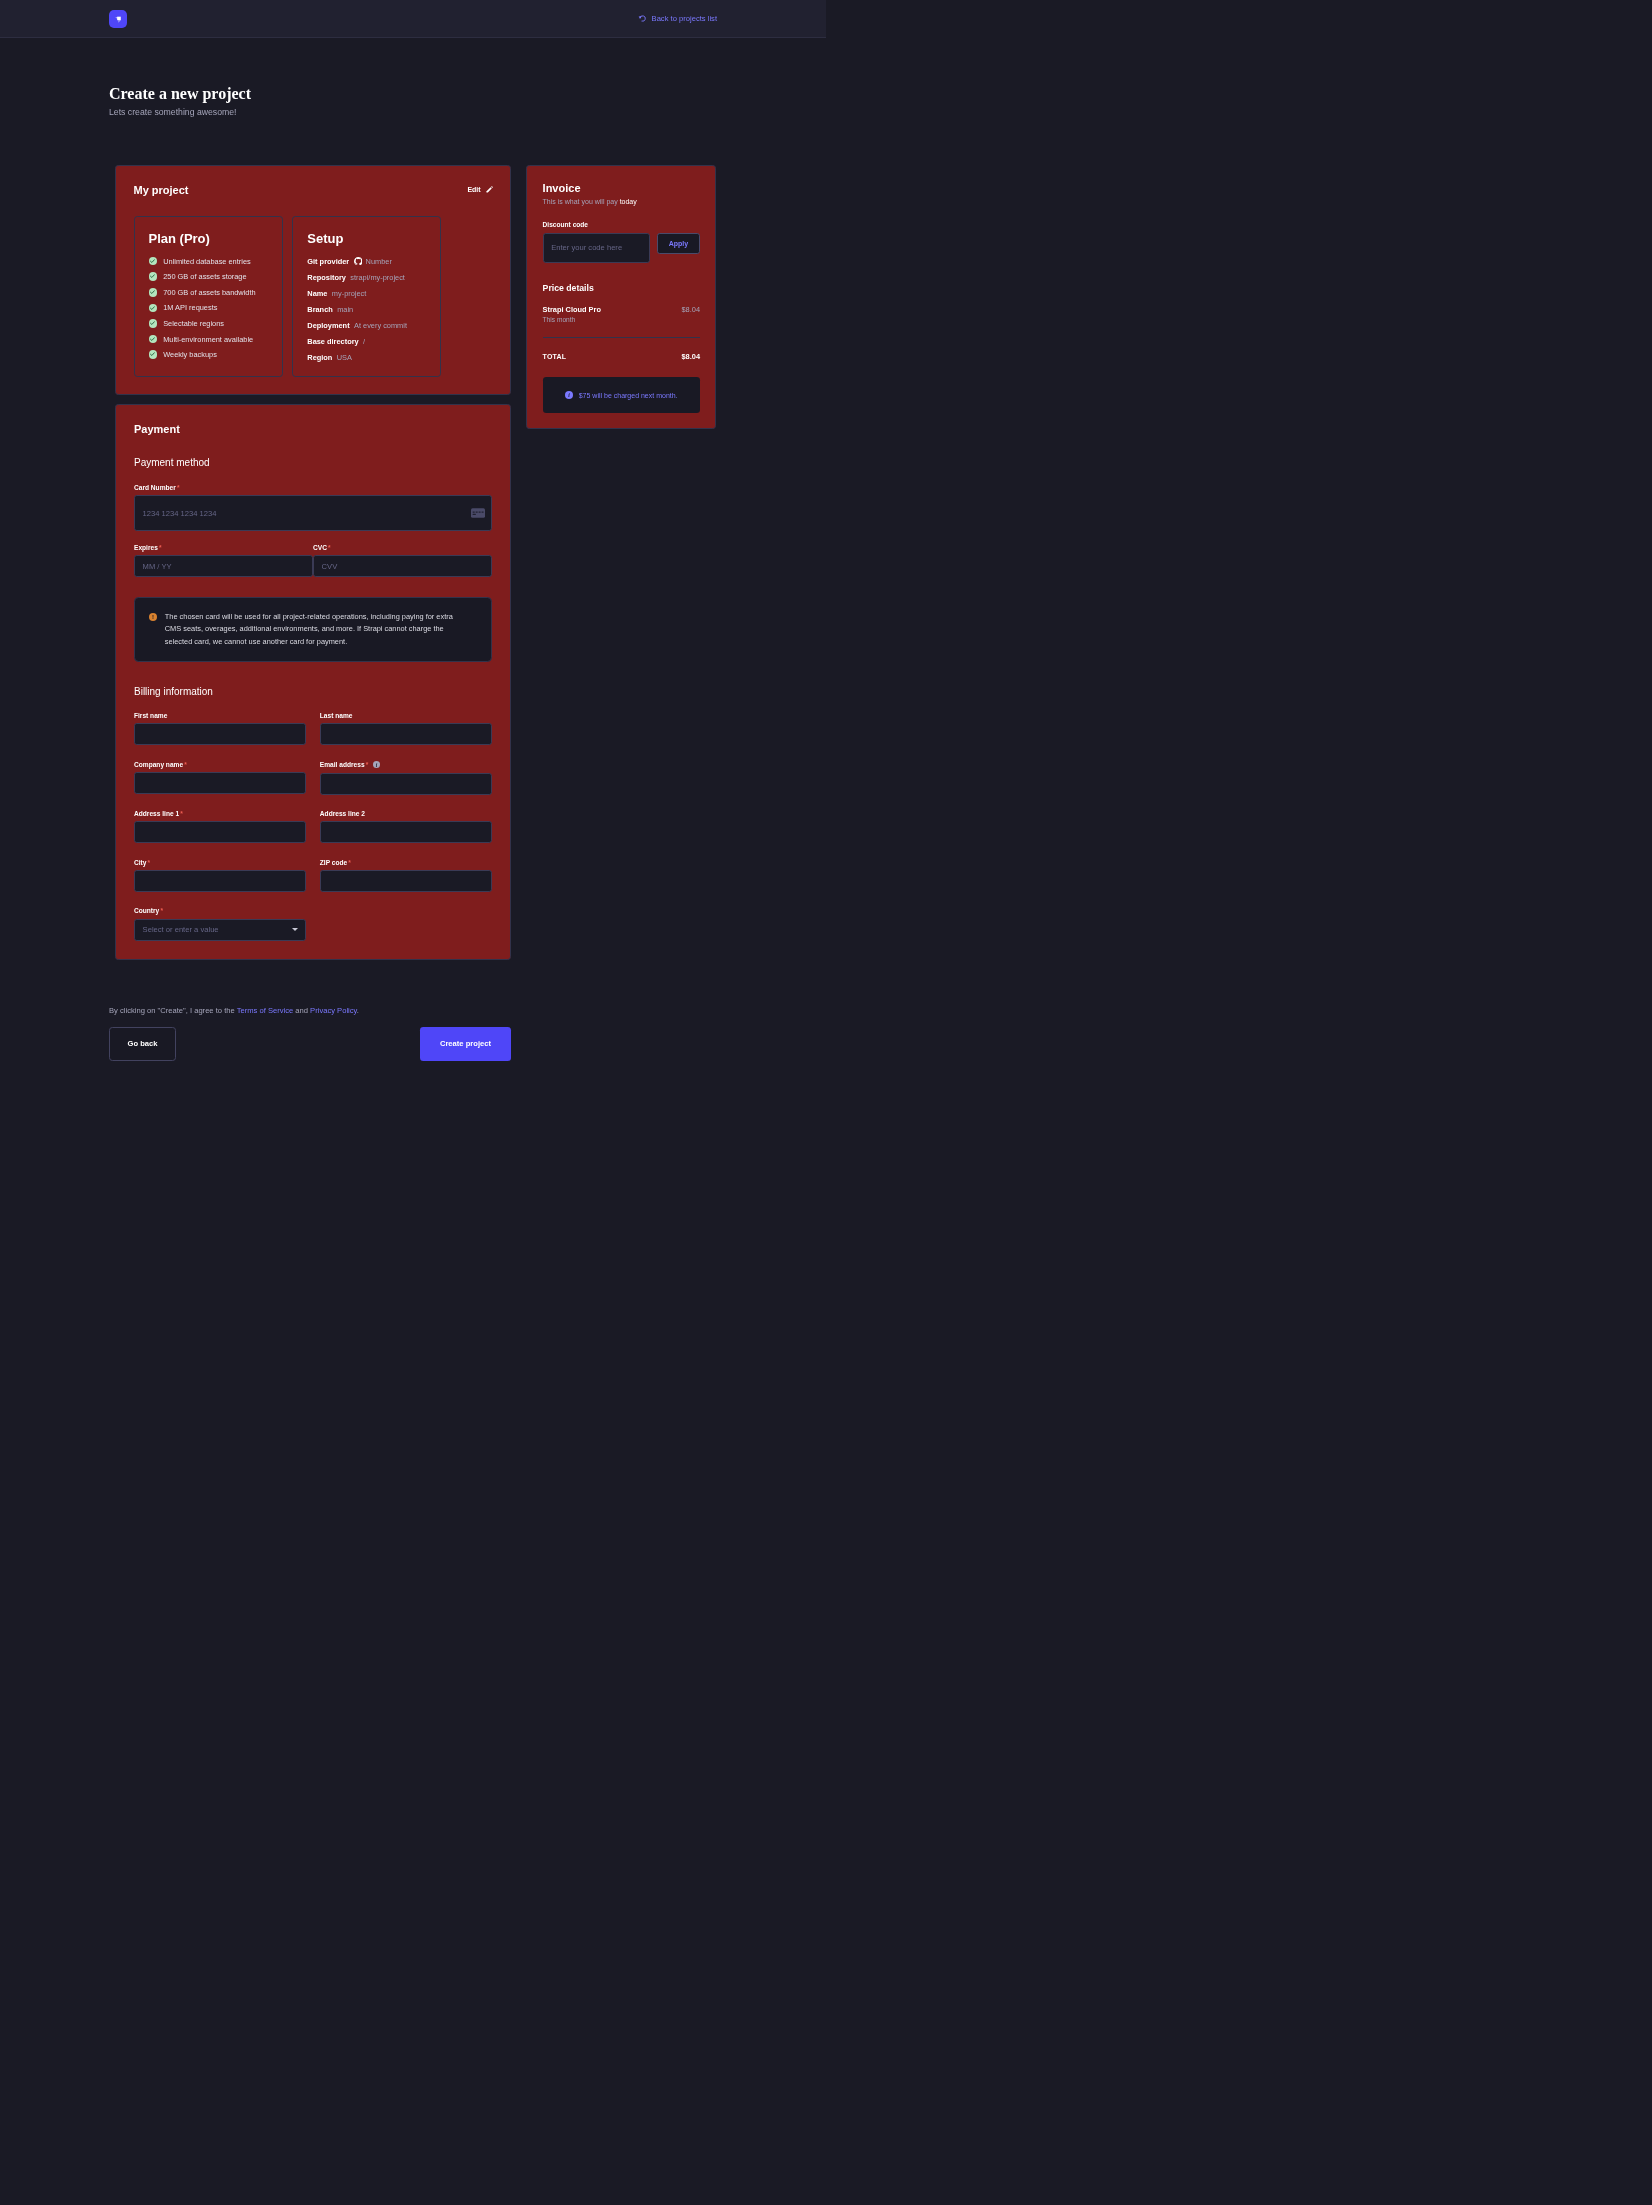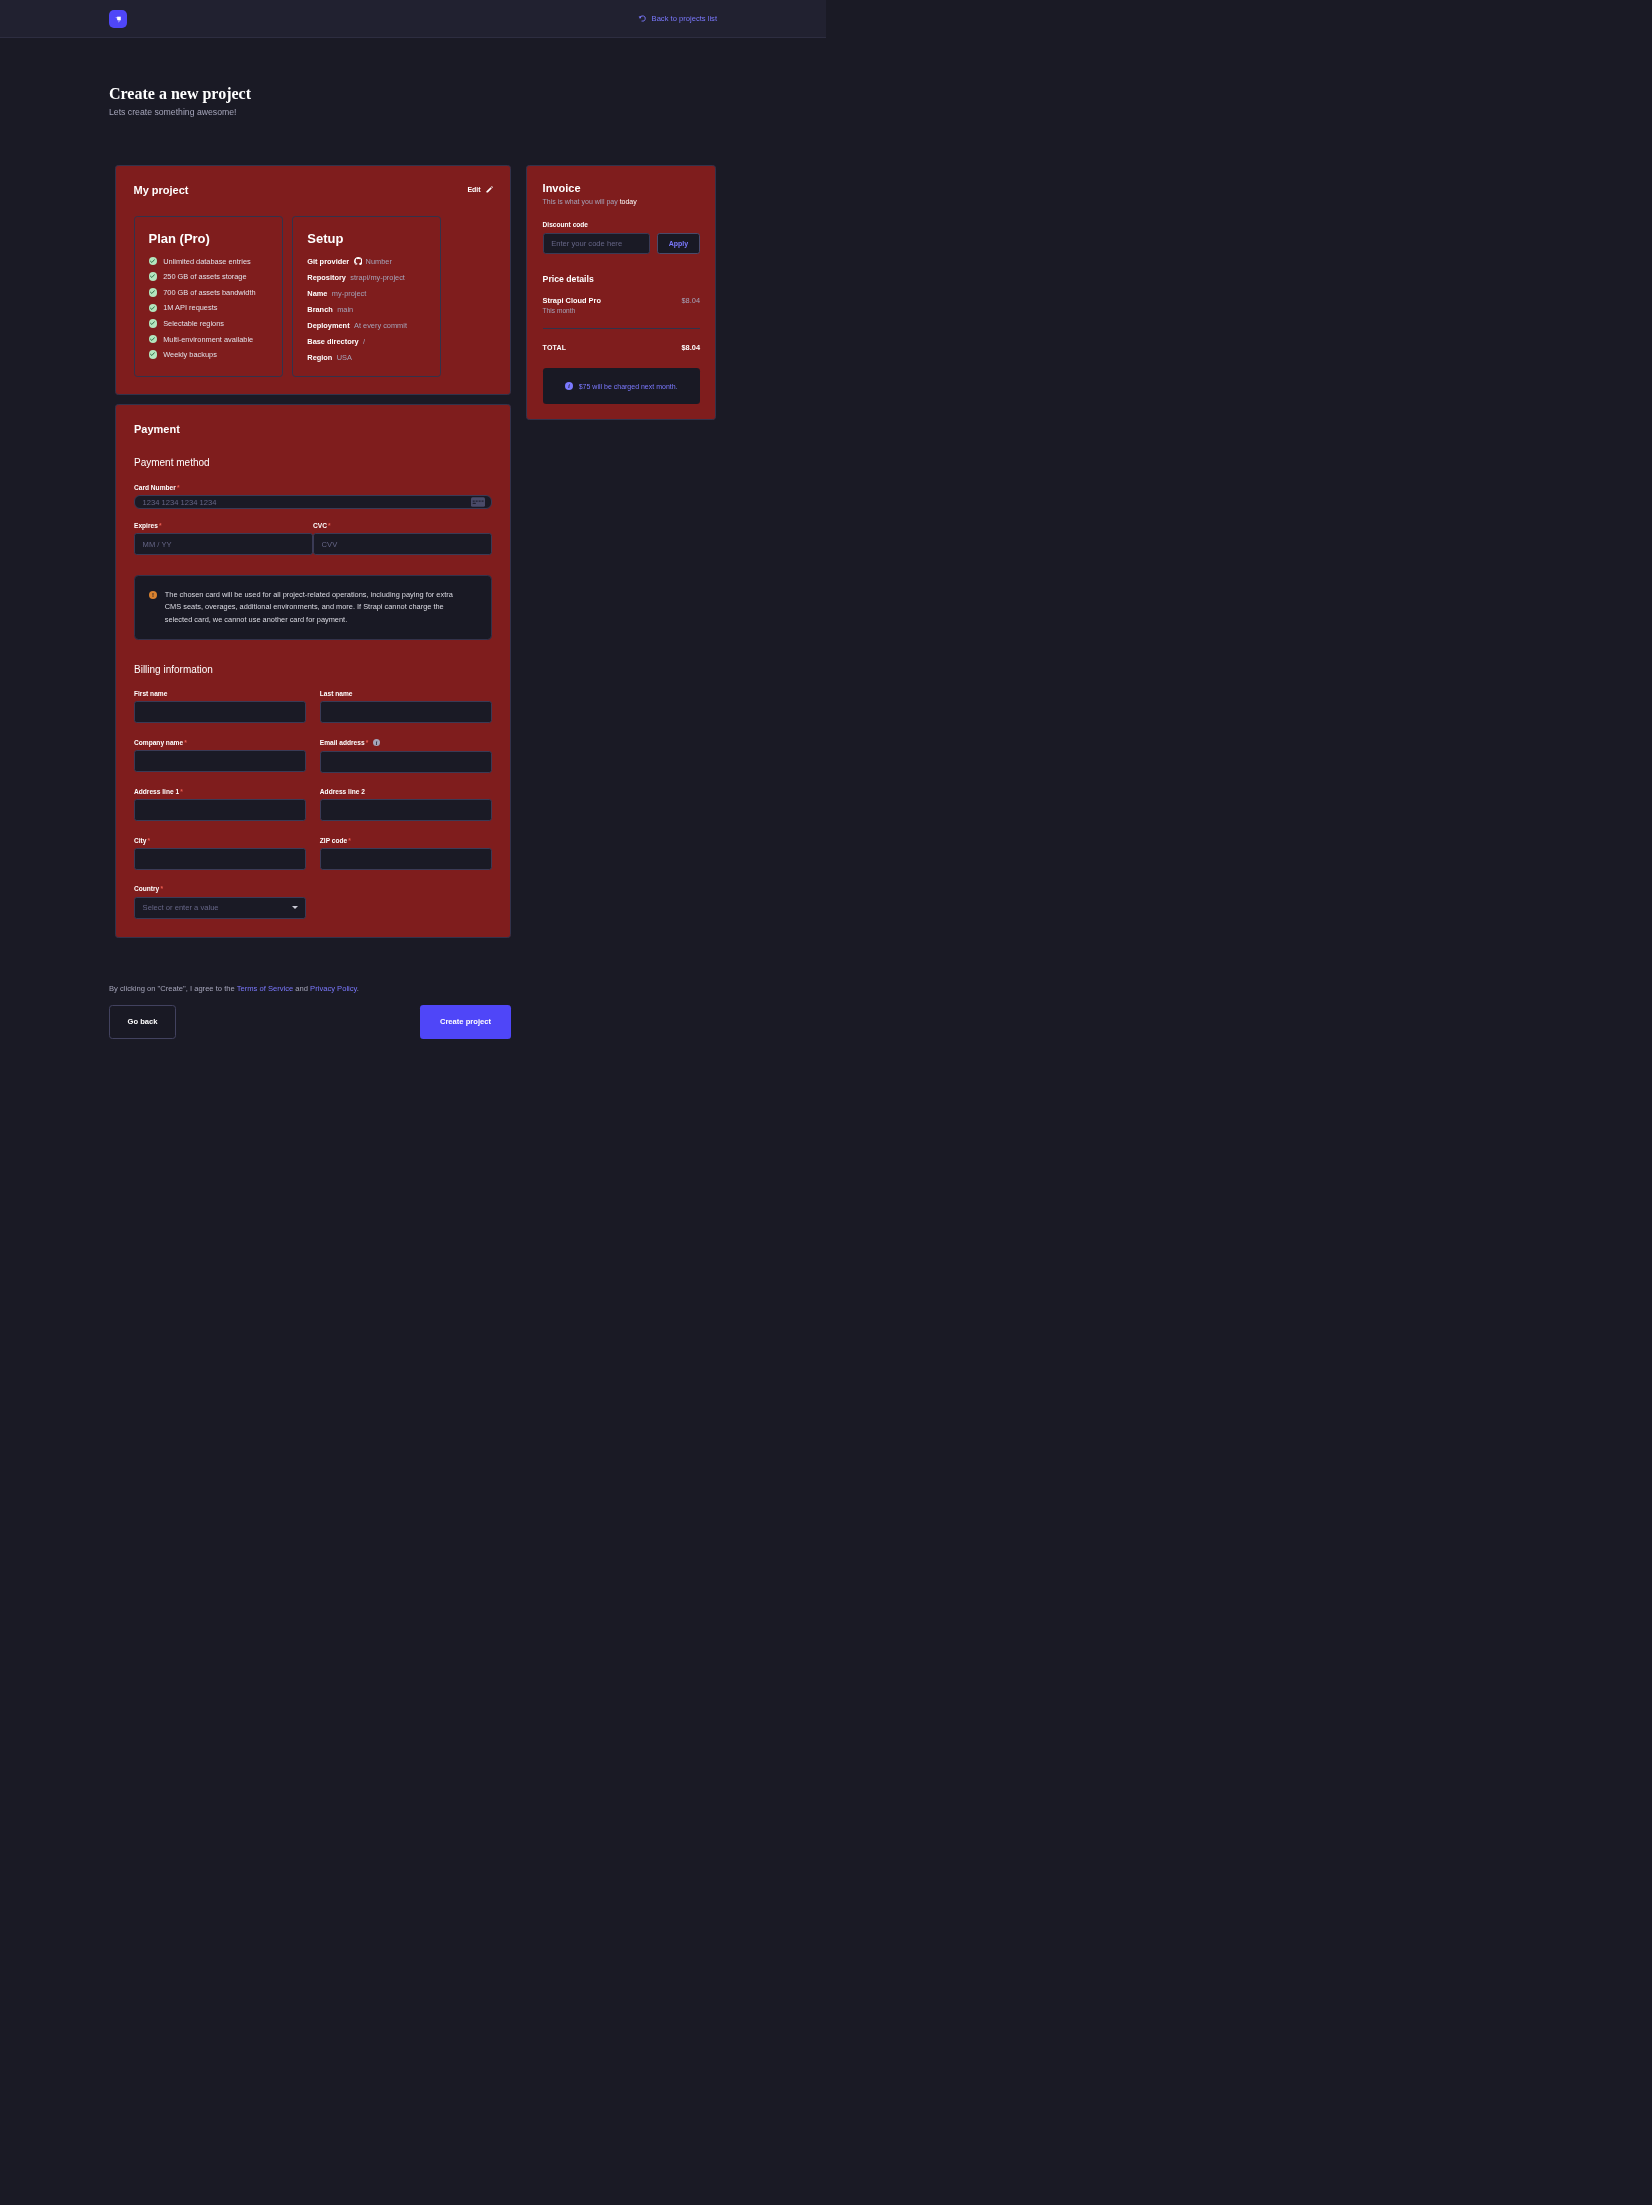--- a/index.html
+++ b/index.html
@@ -96,21 +96,21 @@
     border: 0.5px solid #3a3a55;
     border-radius: 2.7px;
     color: #ffffff;
     font-size: 7.6px;
     font-family: inherit;
     padding: 0 7.6px;
     outline: none;
     width: 100%;
   }
   .text-input::placeholder { color: #666687; }
-  .discount-input { height: 21px; flex: 1; }
+  .discount-input { height: 30px; flex: 1; }
   .apply-btn {
     height: 21px; width: 43px; flex: none;
     background: #191924;
     border: 0.5px solid #4a4a6a;
     border-radius: 2.7px;
     color: #7b79ff; font-size: 7px; font-weight: 700;
     font-family: inherit; cursor: pointer;
   }
   .price-heading { margin-top: 19.7px; font-size: 8.7px; font-weight: 700; }
   .price-row { margin-top: 12px; display: flex; justify-content: space-between; align-items: flex-start; }
@@ -133,21 +133,21 @@
     font-size: 5.5px; font-weight: 700;
     display: flex; align-items: center; justify-content: center;
     font-family: "Liberation Serif", serif; font-style: italic;
   }
   
   .payment-card { margin-top: 9.3px; padding: 18px; }
   .section-heading { font-size: 10px; font-weight: 400; }
   .pm-heading { margin-top: 22px; }
   .cardnum-label { margin-top: 15.3px; }
   .input-wrap { position: relative; margin-top: 4.4px; }
-  .cardnum-input { height: 14px; padding-right: 36px; border-radius: 6px; }
+  .cardnum-input { height: 36px; padding-right: 36px; }
   .card-glyph { position: absolute; right: 6.6px; top: 50%; transform: translateY(-50%); }
   .exp-cvc-row { margin-top: 13px; display: flex; }
   .exp-cvc-row .half { flex: 1; }
   .half .text-input { height: 22px; }
   .notice-box {
     margin-top: 19.7px;
     background: #191924;
     border: 0.5px solid #32324a;
     border-radius: 4.4px;
     padding: 13px 14px;

